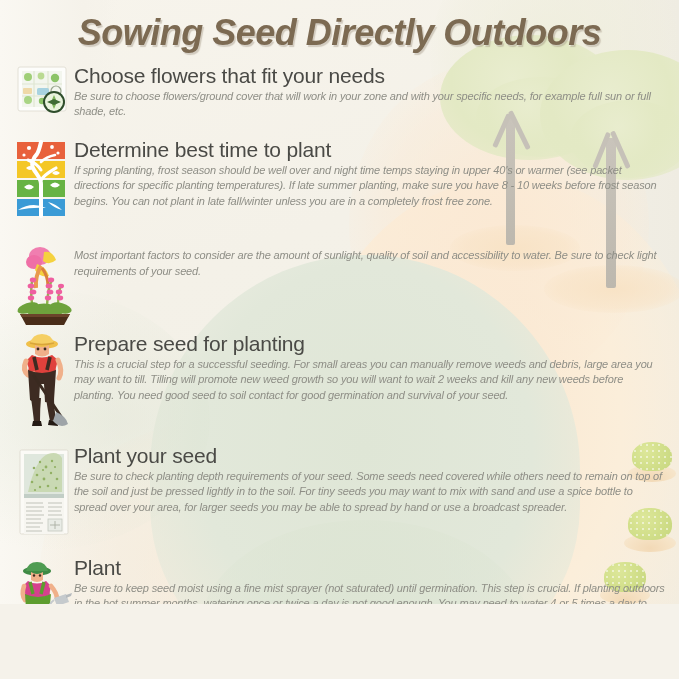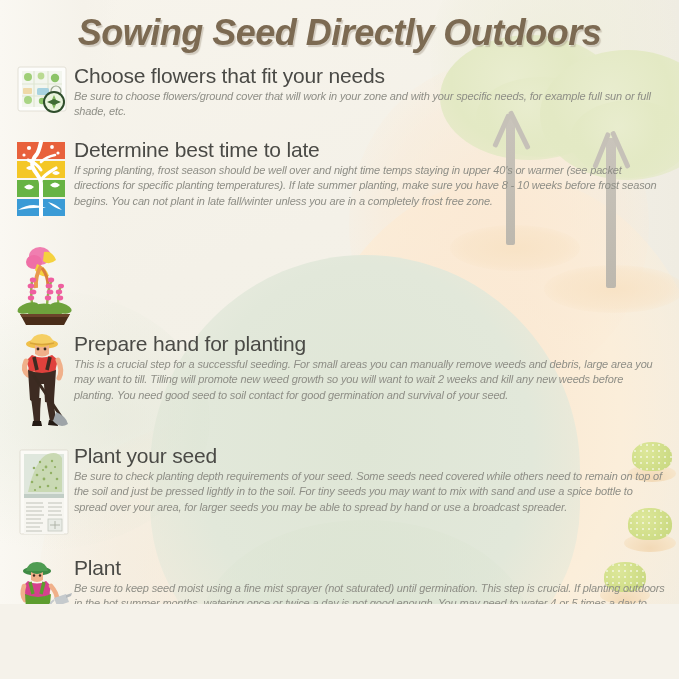--- a/index.html
+++ b/index.html
@@ -281,21 +281,21 @@
           <circle cx="10" cy="15" r="1.6" fill="#ffffff"></circle>
           <path d="M12 28 q4 -4 8 0 q-4 4 -8 0" fill="#ffffff"></path>
           <path d="M38 33 q4 -4 8 0 q-4 4 -8 0" fill="#ffffff"></path>
           <path d="M10 47 q5 -5 10 0 q-5 5 -10 0" fill="#ffffff"></path>
           <path d="M36 45 q5 -5 10 0 q-5 5 -10 0" fill="#ffffff"></path>
           <path d="M4 70 q14 -9 28 -2 q-13 -1 -28 2 Z" fill="#ffffff"></path>
           <path d="M34 62 q8 2 14 8 q-8 -2 -14 -8 Z" fill="#ffffff"></path>
         </svg>
       </div>
       <div class="sec-body">
-        <h2 class="sec-head">Determine best time to late</h2>
+        <h2 class="sec-head">Determine best time to plant</h2>
         <p class="sec-text">If spring planting, frost season should be well over and  night time temps staying in upper 40's or warmer (see packet directions for specific planting temperatures). If late summer planting, make sure you have 8 - 10 weeks before frost season begins. You can not plant in late fall/winter unless you are in a completely frost free zone.</p>
       </div>
     </div>
 
     <div class="section" style="top:248px;">
       <div class="sec-icon" style="top:-2px;">
         <svg class="icon-svg" width="62" height="80" viewBox="0 0 62 80">
           <ellipse cx="26" cy="10" rx="11" ry="9" fill="#f07eb0"></ellipse>
           <ellipse cx="20" cy="16" rx="8" ry="7" fill="#ef6fa6"></ellipse>
           <path d="M30 6 q8 -2 12 8 q-7 6 -13 1 Z" fill="#f5d23f"></path>
@@ -326,20 +326,21 @@
             <ellipse cx="47" cy="62" rx="11" ry="5" transform="rotate(16 47 62)"></ellipse>
             <ellipse cx="22" cy="66" rx="10" ry="4.5" transform="rotate(10 22 66)"></ellipse>
             <ellipse cx="40" cy="66" rx="10" ry="4.5" transform="rotate(-10 40 66)"></ellipse>
           </g>
 
           <path d="M6 68 L56 68 L50 79 L12 79 Z" fill="#4a2d19"></path>
           <path d="M6 68 L56 68 L54 71 L8 71 Z" fill="#6b442a"></path>
         </svg>
       </div>
       <div class="sec-body">
+        <p class="sec-text">Most important factors to consider are the amount of sunlight, quality of soil and accessibility to water. Be sure to check light  requirements of your seed.</p>
       </div>
     </div>
 
     <div class="section" style="top:332px;">
       <div class="sec-icon" style="top:0;">
         <svg class="icon-svg" width="62" height="100" viewBox="0 0 62 100">
 
           <ellipse cx="28" cy="12" rx="16" ry="5" fill="#f0c04a"></ellipse>
           <path d="M16 12 q2 -10 12 -10 q10 0 12 10 Z" fill="#f5cf63"></path>
           <path d="M16 11 q12 3 24 0" stroke="#d9a53a" stroke-width="1.6" fill="none"></path>
@@ -361,21 +362,21 @@
           <path d="M17 66 q2 14 3 24 l6 -1 q0 -13 1 -23 Z" fill="#3d2b22"></path>
           <path d="M32 66 q2 14 4 23 l6 -1 q-2 -13 -2 -22 Z" fill="#3d2b22"></path>
           <path d="M19 89 l8 0 l1 5 l-10 0 Z" fill="#241a14"></path>
           <path d="M35 88 l8 1 l1 5 l-10 -1 Z" fill="#241a14"></path>
 
           <path d="M20 44 L48 86" stroke="#3a2a20" stroke-width="3" stroke-linecap="round"></path>
           <path d="M42 80 q10 4 12 12 q-8 5 -15 -3 Z" fill="#9ea4a8"></path>
         </svg>
       </div>
       <div class="sec-body">
-        <h2 class="sec-head">Prepare hand for planting</h2>
+        <h2 class="sec-head">Prepare seed for planting</h2>
         <p class="sec-text">This is a crucial step for a successful seeding. For small areas you can manually remove weeds and debris, large area you may want to till. Tilling will promote new weed growth so you will want to wait 2 weeks and kill any new weeds before planting. You need good seed to soil contact for good germination and survival of your seed.</p>
       </div>
     </div>
 
     <div class="section" style="top:444px;">
       <div class="sec-icon" style="top:4px;">
         <svg class="icon-svg" width="60" height="88" viewBox="0 0 60 88">
           <rect x="6" y="2" width="48" height="84" rx="1.5" fill="#fbfaf6" stroke="#e0ddd3" stroke-width="1"></rect>
           <rect x="10" y="6" width="40" height="40" fill="#dfe7dd"></rect>
           <path d="M14 44 q8 -34 20 -38 q10 -3 14 4 l0 34 Z" fill="#c9d9b3"></path>

